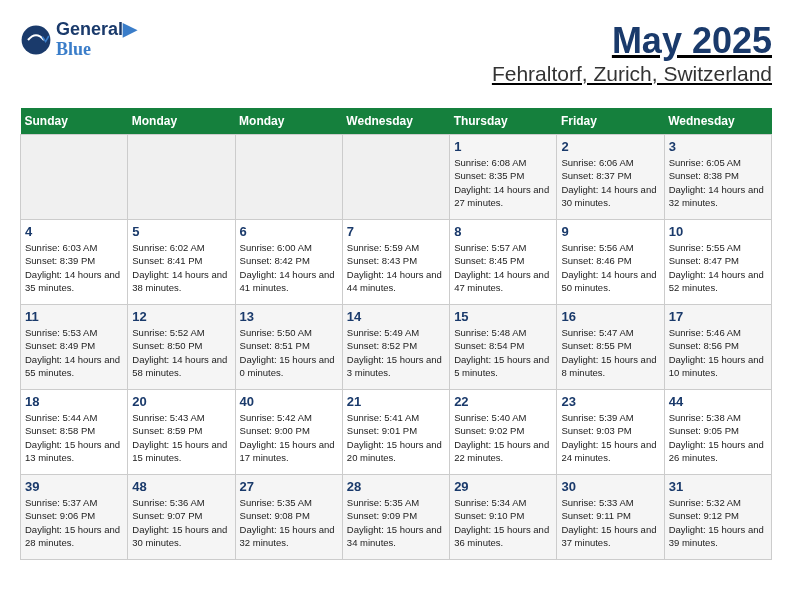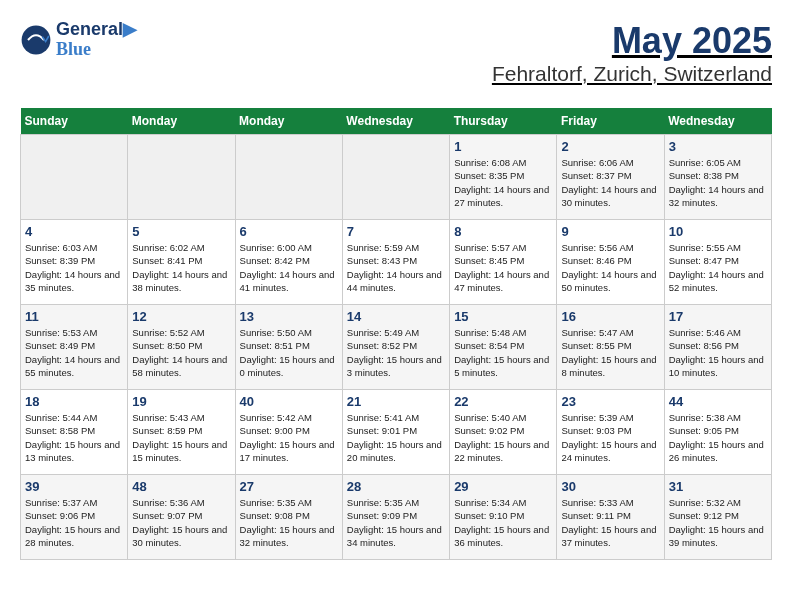--- a/index.html
+++ b/index.html
@@ -200,21 +200,21 @@
           <div class="day-num">17</div>
           <div class="cell-text">Sunrise: 5:46 AM<br>Sunset: 8:56 PM<br>Daylight: 15 hours and 10 minutes.</div>
         </td>
       </tr>
       <tr>
         <td>
           <div class="day-num">18</div>
           <div class="cell-text">Sunrise: 5:44 AM<br>Sunset: 8:58 PM<br>Daylight: 15 hours and 13 minutes.</div>
         </td>
         <td>
-          <div class="day-num">19</div>
+          <div class="day-num">20</div>
           <div class="cell-text">Sunrise: 5:43 AM<br>Sunset: 8:59 PM<br>Daylight: 15 hours and 15 minutes.</div>
         </td>
         <td>
           <div class="day-num">40</div>
           <div class="cell-text">Sunrise: 5:42 AM<br>Sunset: 9:00 PM<br>Daylight: 15 hours and 17 minutes.</div>
         </td>
         <td>
           <div class="day-num">21</div>
           <div class="cell-text">Sunrise: 5:41 AM<br>Sunset: 9:01 PM<br>Daylight: 15 hours and 20 minutes.</div>
         </td>

